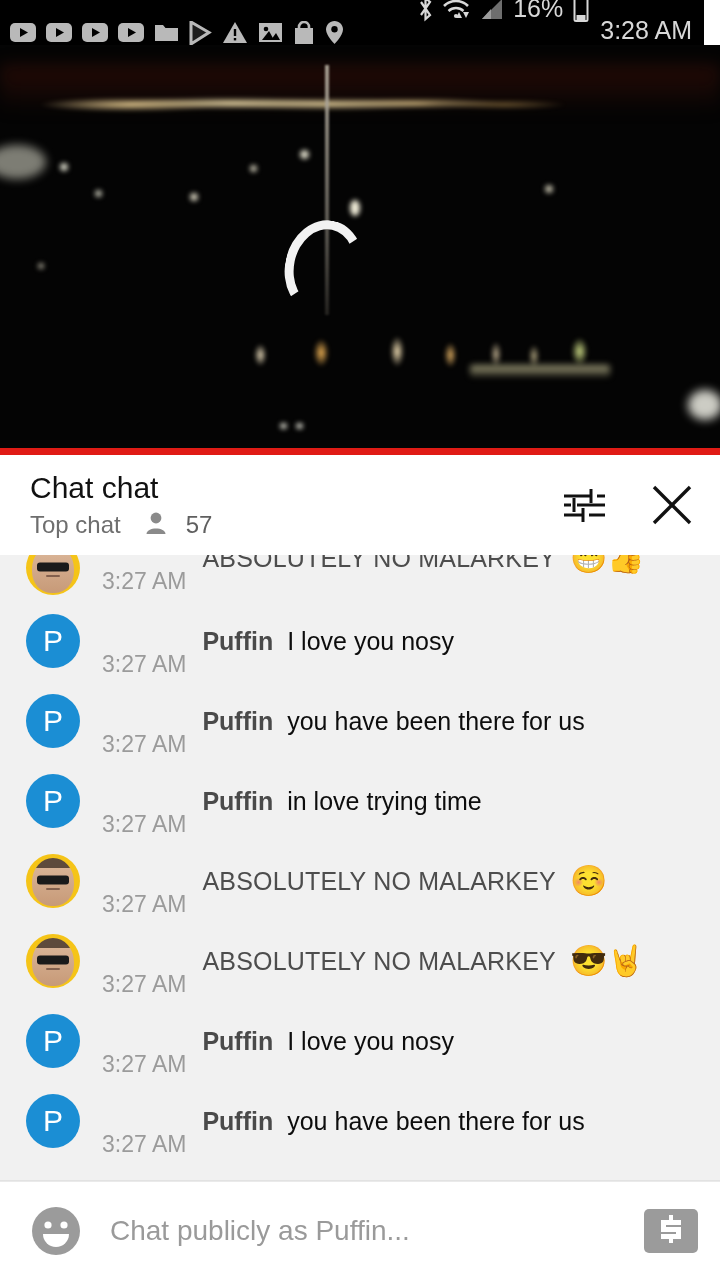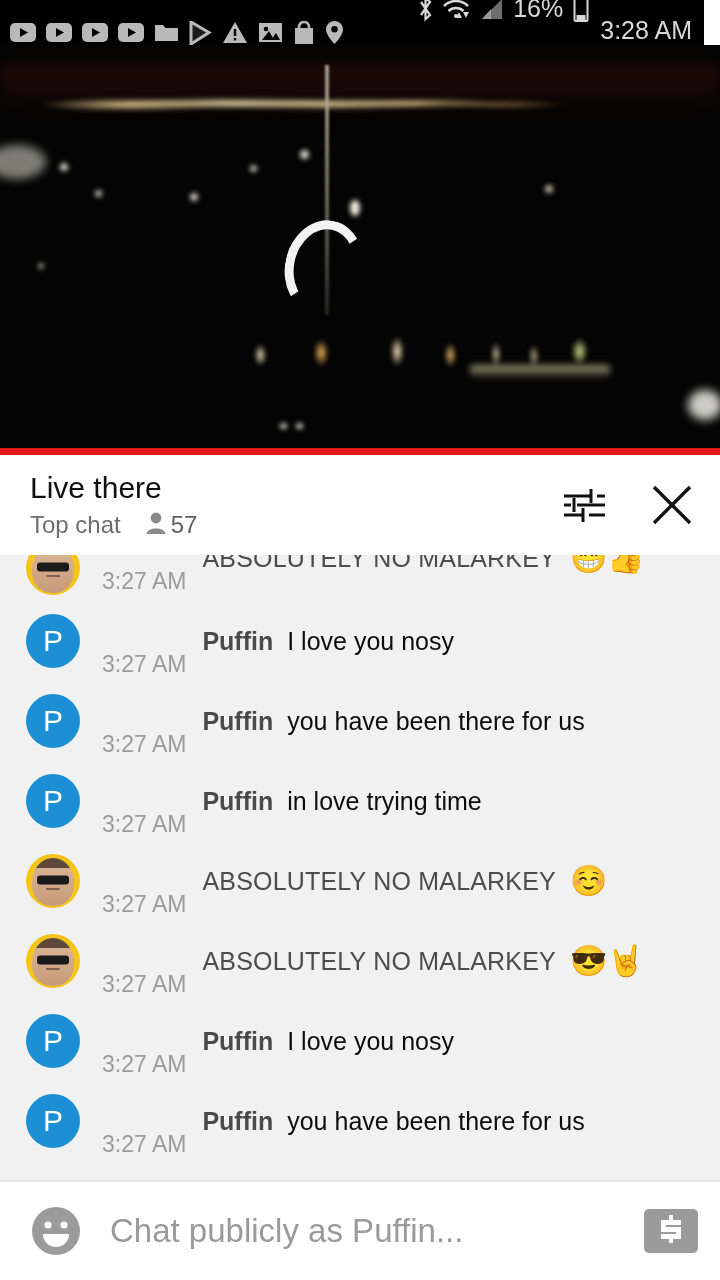--- a/index.html
+++ b/index.html
@@ -86,21 +86,21 @@
 
   
   .chat-header{
     position:absolute; top:455px; left:0; width:720px; height:100px;
     background:#fff; display:flex; align-items:center; padding:0 22px 0 30px;
   }
   .ch-titles{ flex:1; }
   .ch-title{ font-size:30px; color:#111; line-height:1.15; }
   .ch-sub{ display:flex; align-items:center; gap:8px; margin-top:6px; }
   .ch-subtext{ font-size:24px; color:#6e6e6e; }
-  .ch-viewers{ display:flex; align-items:center; gap:4px; margin-left:16px; }
+  .ch-viewers{ display:flex; align-items:center; gap:19px; margin-left:16px; }
   .ch-count{ font-size:24px; color:#5f5f5f; }
   .ch-actions{ display:flex; align-items:center; gap:36px; }
   .icon-btn{ display:inline-flex; align-items:center; justify-content:center; width:52px; height:52px; }
 
   
   .chat-list{
     position:absolute; top:555px; left:0; width:720px; height:625px;
     background:#f1f1f1; overflow:hidden;
   }
   .msg{
@@ -143,21 +143,21 @@
   }
 
   
   .input-bar{
     position:absolute; bottom:0; left:0; width:720px; height:98px;
     background:#fff; display:flex; align-items:center; padding:0 22px 0 28px;
   }
   .emoji-btn{ width:56px; height:56px; flex:0 0 56px; display:flex; align-items:center; justify-content:center; }
   .chat-input{
     flex:1; margin-left:26px; border:none; outline:none; background:transparent;
-    font-family:"Liberation Sans", sans-serif; font-size:33px; color:#8c8c8c;
+    font-family:"Liberation Sans", sans-serif; font-size:28px; color:#8c8c8c;
   }
   .chat-input::placeholder{ color:#9a9a9a; opacity:1; }
   .superchat-btn{
     width:54px; height:44px; border-radius:5px; background:#9b9b9b;
     display:flex; align-items:center; justify-content:center; margin-left:14px;
   }
 </style>
 </head>
 <body>
 
@@ -281,21 +281,21 @@
       <div class="dot" style="left:296px; top:378px; width:7px; height:6px; background:#cfcfc4;"></div>
       <div class="lowlights"></div>
       <div class="ledge"></div>
     </div>
     <div class="spinner"></div>
     <div class="progressbar"></div>
   </div>
 
   <div class="chat-header">
     <div class="ch-titles">
-      <div class="ch-title">Live there</div>
+      <div class="ch-title">Chat chat</div>
       <div class="ch-sub">
         <span class="ch-subtext">Top chat</span>
         <span class="ch-viewers">
           <span>
             <svg width="22" height="24" viewBox="0 0 22 24">
                 <circle cx="11" cy="7" r="5.4" fill="#8a8a8a"></circle>
                 <path d="M1.5 23 C1.5 15.5 20.5 15.5 20.5 23 Z" fill="#8a8a8a"></path>
               </svg>
           </span>
           <span class="ch-count">57</span>

